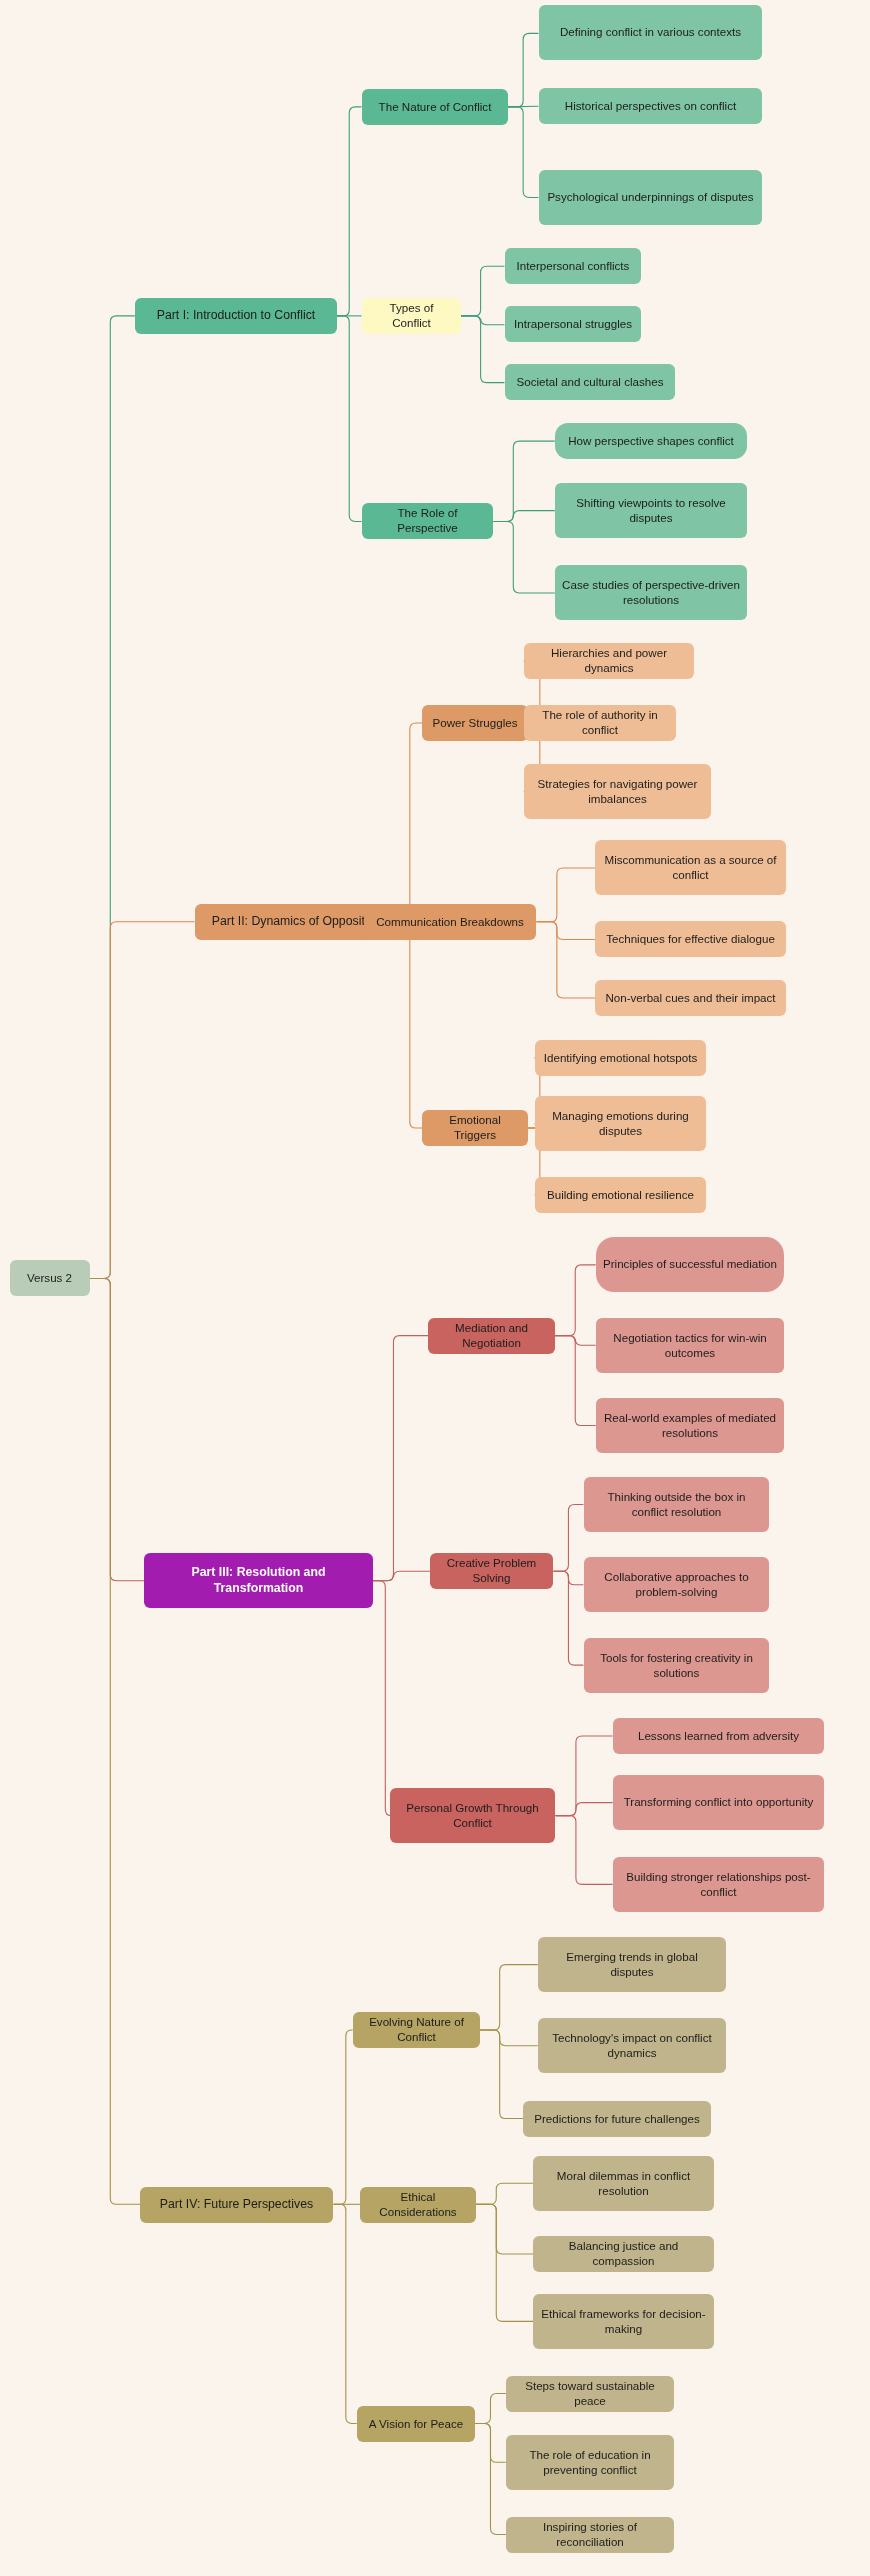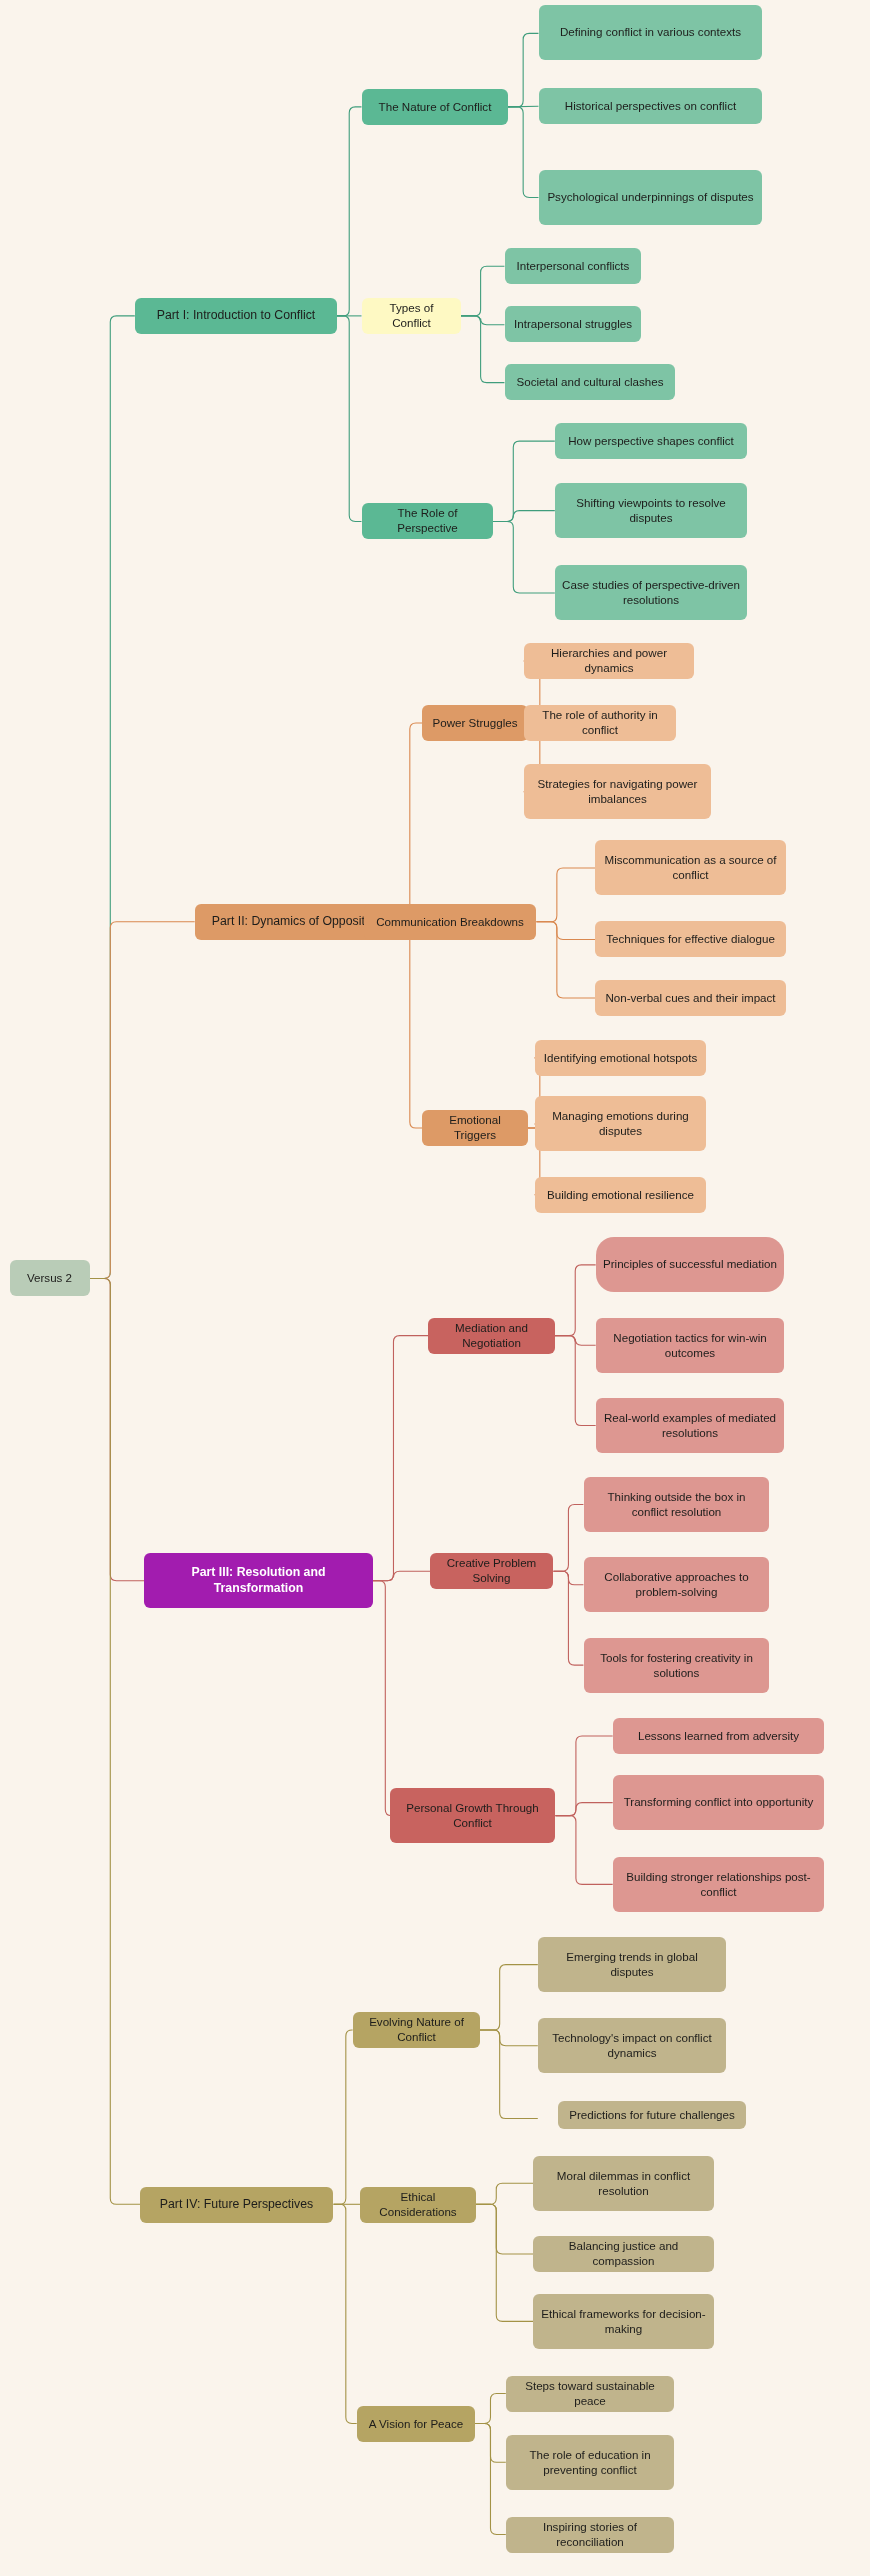--- a/index.html
+++ b/index.html
@@ -103,21 +103,21 @@
       <div class="node part" style="left: 135px; top: 298px; width: 202px; height: 36px; background: rgb(91, 184, 148);"><span>Part I: Introduction to Conflict</span></div>
       <div class="node sub" style="left: 362px; top: 89px; width: 146px; height: 36px; background: rgb(91, 184, 148);"><span>The Nature of Conflict</span></div>
       <div class="node leaf" style="left: 539px; top: 5.4px; width: 223px; height: 55px; background: rgb(126, 196, 165);"><span>Defining conflict in various contexts</span></div>
       <div class="node leaf" style="left: 539px; top: 88px; width: 223px; height: 36px; background: rgb(126, 196, 165);"><span>Historical perspectives on conflict</span></div>
       <div class="node leaf" style="left: 539px; top: 170px; width: 223px; height: 55px; background: rgb(126, 196, 165);"><span>Psychological underpinnings of disputes</span></div>
       <div class="node sub" style="left: 362px; top: 298px; width: 99px; height: 36px; background: #fef9c3;"><span>Types of Conflict</span></div>
       <div class="node leaf" style="left: 505px; top: 248px; width: 136px; height: 36px; background: rgb(126, 196, 165);"><span>Interpersonal conflicts</span></div>
       <div class="node leaf" style="left: 505px; top: 306px; width: 136px; height: 36px; background: rgb(126, 196, 165);"><span>Intrapersonal struggles</span></div>
       <div class="node leaf" style="left: 505px; top: 364px; width: 170px; height: 36px; background: rgb(126, 196, 165);"><span>Societal and cultural clashes</span></div>
       <div class="node sub" style="left: 362px; top: 503px; width: 131px; height: 36px; background: rgb(91, 184, 148);"><span>The Role of Perspective</span></div>
-      <div class="node leaf" style="left: 555px; top: 423px; width: 192px; height: 36px; background: rgb(126, 196, 165);"><span>How perspective shapes conflict</span></div>
+      <div class="node leaf" style="left: 555px; top: 423px; width: 192px; height: 36px; background: rgb(126, 196, 165); border-radius: 13px;"><span>How perspective shapes conflict</span></div>
       <div class="node leaf" style="left: 555px; top: 483px; width: 192px; height: 55px; background: rgb(126, 196, 165);"><span>Shifting viewpoints to resolve disputes</span></div>
       <div class="node leaf" style="left: 555px; top: 565px; width: 192px; height: 55px; background: rgb(126, 196, 165);"><span>Case studies of perspective-driven resolutions</span></div>
       <div class="node part" style="left: 195px; top: 904px; width: 203px; height: 36px; background: rgb(221, 154, 102);"><span>Part II: Dynamics of Opposition</span></div>
       <div class="node sub" style="left: 422px; top: 705px; width: 106px; height: 36px; background: rgb(221, 154, 102);"><span>Power Struggles</span></div>
       <div class="node leaf" style="left: 524px; top: 643px; width: 170px; height: 36px; background: rgb(238, 189, 150);"><span>Hierarchies and power dynamics</span></div>
       <div class="node leaf" style="left: 524px; top: 705px; width: 152px; height: 36px; background: rgb(238, 189, 150);"><span>The role of authority in conflict</span></div>
       <div class="node leaf" style="left: 524px; top: 764px; width: 187px; height: 55px; background: rgb(238, 189, 150);"><span>Strategies for navigating power imbalances</span></div>
       <div class="node sub" style="left: 364px; top: 904px; width: 172px; height: 36px; background: rgb(221, 154, 102);"><span>Communication Breakdowns</span></div>
       <div class="node leaf" style="left: 595px; top: 840px; width: 191px; height: 55px; background: rgb(238, 189, 150);"><span>Miscommunication as a source of conflict</span></div>
       <div class="node leaf" style="left: 595px; top: 921px; width: 191px; height: 36px; background: rgb(238, 189, 150);"><span>Techniques for effective dialogue</span></div>
@@ -136,21 +136,21 @@
       <div class="node leaf" style="left: 584px; top: 1557px; width: 185px; height: 55px; background: rgb(221, 151, 145);"><span>Collaborative approaches to problem-solving</span></div>
       <div class="node leaf" style="left: 584px; top: 1638px; width: 185px; height: 55px; background: rgb(221, 151, 145); justify-content: flex-end;"><span>Tools for fostering creativity in solutions</span></div>
       <div class="node sub" style="left: 390px; top: 1788px; width: 165px; height: 55px; background: rgb(200, 99, 95);"><span>Personal Growth Through Conflict</span></div>
       <div class="node leaf" style="left: 613px; top: 1718px; width: 211px; height: 36px; background: rgb(221, 151, 145);"><span>Lessons learned from adversity</span></div>
       <div class="node leaf" style="left: 613px; top: 1775px; width: 211px; height: 55px; background: rgb(221, 151, 145);"><span>Transforming conflict into opportunity</span></div>
       <div class="node leaf" style="left: 613px; top: 1857px; width: 211px; height: 55px; background: rgb(221, 151, 145);"><span>Building stronger relationships post-conflict</span></div>
       <div class="node part" style="left: 140px; top: 2187px; width: 193px; height: 36px; background: rgb(181, 164, 99);"><span>Part IV: Future Perspectives</span></div>
       <div class="node sub" style="left: 353px; top: 2012px; width: 127px; height: 36px; background: rgb(181, 164, 99);"><span>Evolving Nature of Conflict</span></div>
       <div class="node leaf" style="left: 538px; top: 1937px; width: 188px; height: 55px; background: rgb(192, 180, 140);"><span>Emerging trends in global disputes</span></div>
       <div class="node leaf" style="left: 538px; top: 2018px; width: 188px; height: 55px; background: rgb(192, 180, 140);"><span>Technology's impact on conflict dynamics</span></div>
-      <div class="node leaf" style="left: 558px; top: 2101px; width: 188px; height: 28px; background: rgb(192, 180, 140);"><span>Predictions for future challenges</span></div>
+      <div class="node leaf" style="left: 523px; top: 2101px; width: 188px; height: 36px; background: rgb(192, 180, 140);"><span>Predictions for future challenges</span></div>
       <div class="node sub" style="left: 360px; top: 2187px; width: 116px; height: 36px; background: rgb(181, 164, 99);"><span>Ethical Considerations</span></div>
       <div class="node leaf" style="left: 533px; top: 2156px; width: 181px; height: 55px; background: rgb(192, 180, 140);"><span>Moral dilemmas in conflict resolution</span></div>
       <div class="node leaf" style="left: 533px; top: 2236px; width: 181px; height: 36px; background: rgb(192, 180, 140);"><span>Balancing justice and compassion</span></div>
       <div class="node leaf" style="left: 533px; top: 2294px; width: 181px; height: 55px; background: rgb(192, 180, 140);"><span>Ethical frameworks for decision-making</span></div>
       <div class="node sub" style="left: 357px; top: 2406px; width: 118px; height: 36px; background: rgb(181, 164, 99);"><span>A Vision for Peace</span></div>
       <div class="node leaf" style="left: 506px; top: 2376px; width: 168px; height: 36px; background: rgb(192, 180, 140);"><span>Steps toward sustainable peace</span></div>
       <div class="node leaf" style="left: 506px; top: 2435px; width: 168px; height: 55px; background: rgb(192, 180, 140);"><span>The role of education in preventing conflict</span></div>
       <div class="node leaf" style="left: 506px; top: 2517px; width: 168px; height: 36px; background: rgb(192, 180, 140);"><span>Inspiring stories of reconciliation</span></div>
     </div>
 </div>

